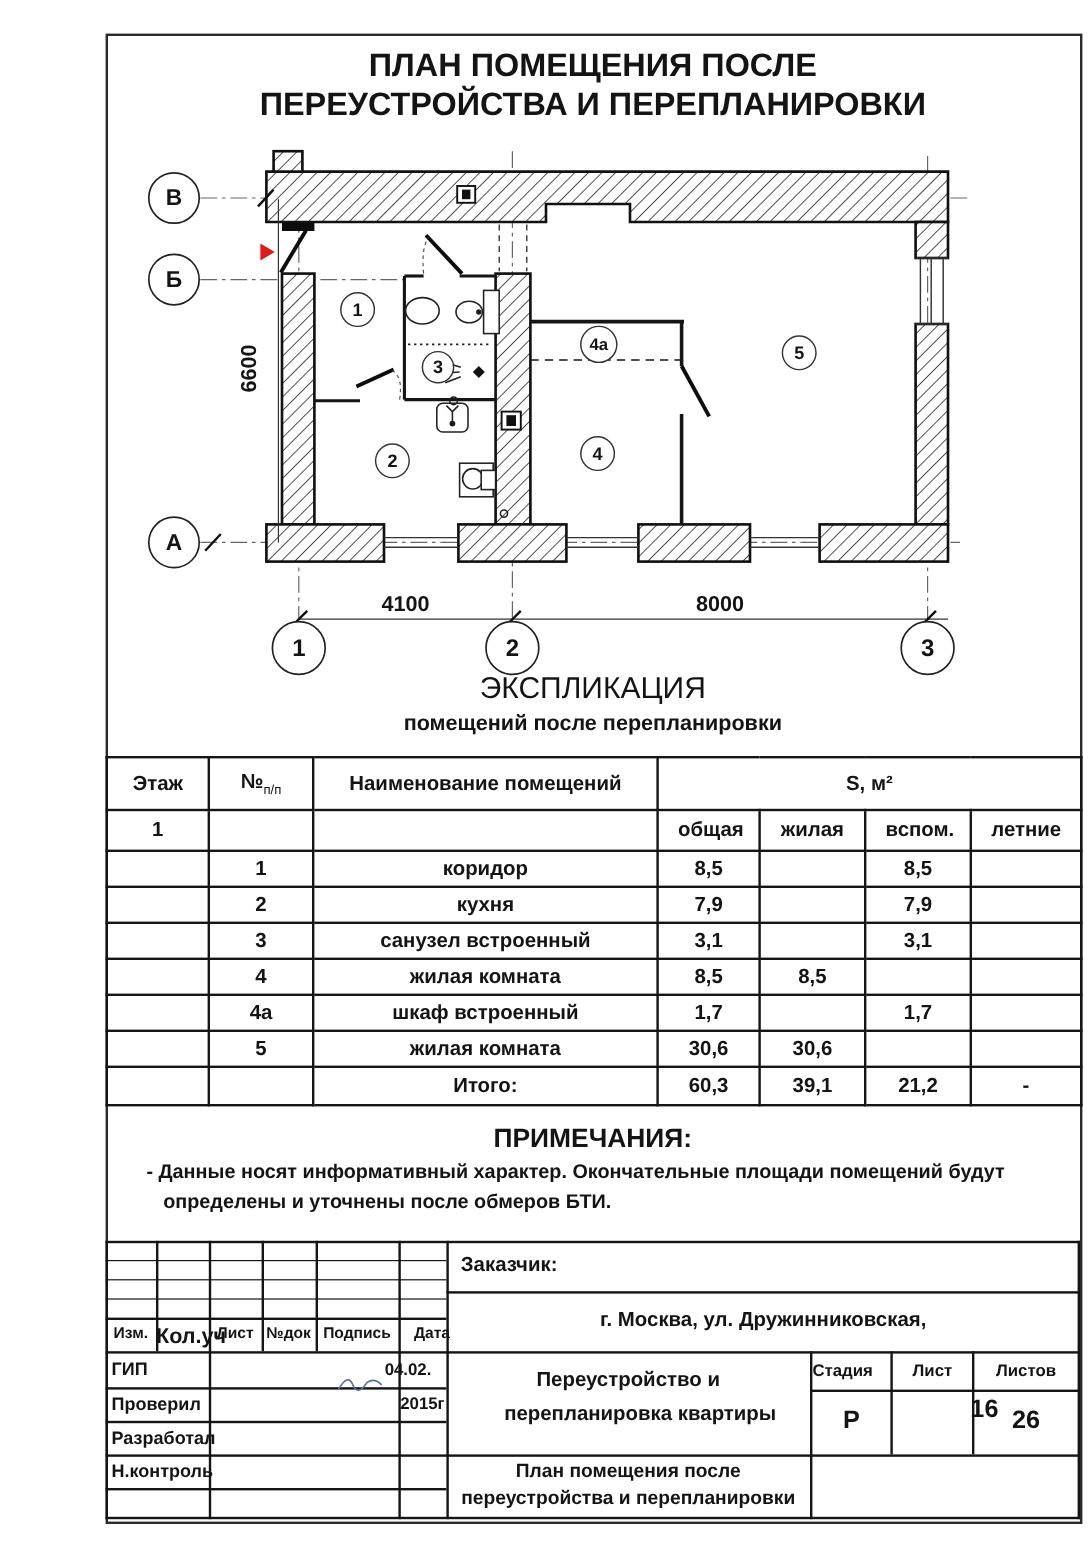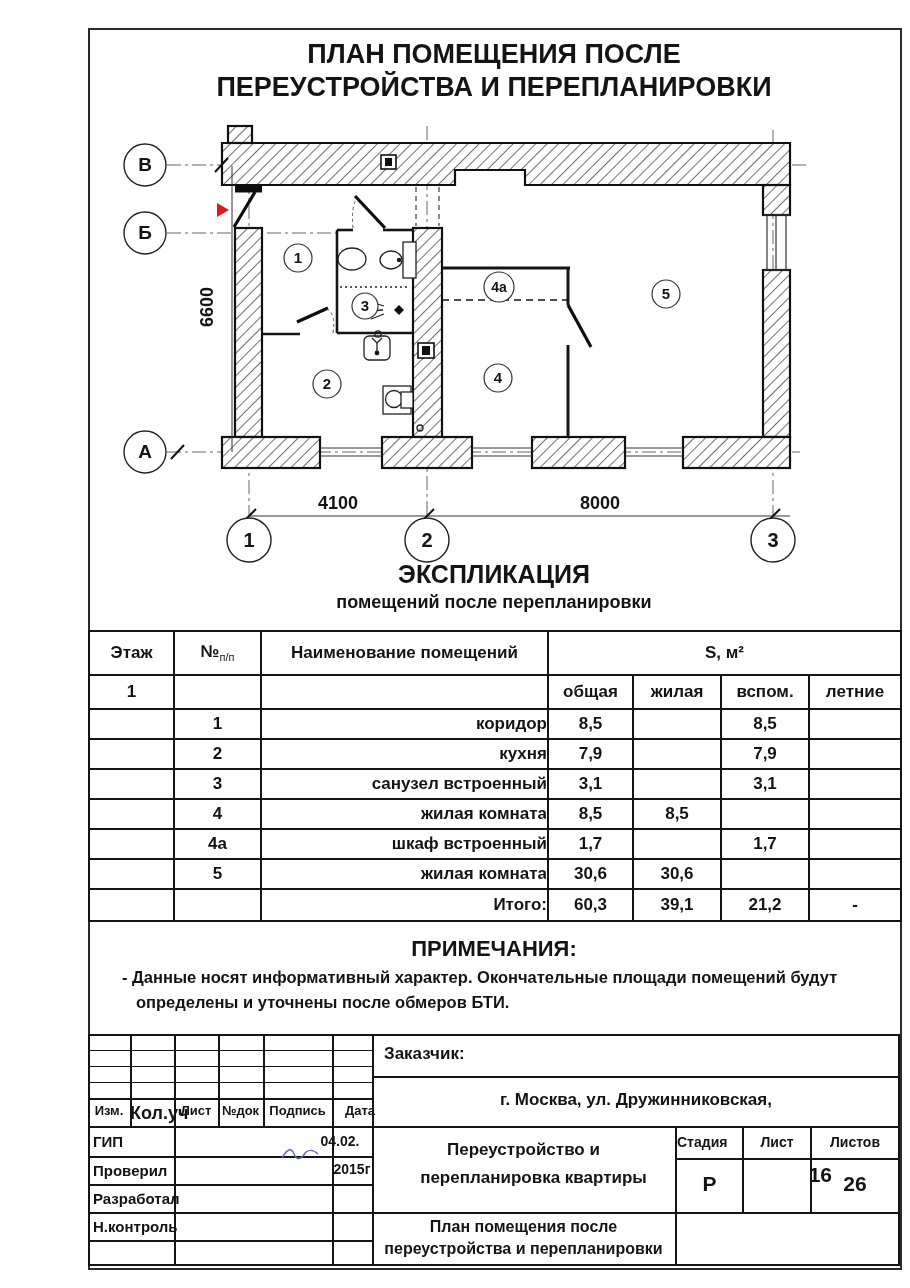--- a/index.html
+++ b/index.html
@@ -4,27 +4,27 @@
 <style>
   html,body{margin:0;padding:0;background:#9a9a9a;}
   .page{position:relative;width:910px;height:1288px;background:#ffffff;
         font-family:"Liberation Sans","DejaVu Sans",sans-serif;color:#141414;overflow:hidden;}
   .abs{position:absolute;}
   .ln{position:absolute;background:#151515;}
   .frame{position:absolute;left:88px;top:28px;width:810px;height:1238px;border:2px solid #2b2b2b;}
   .doc-title{position:absolute;left:88px;top:38px;width:812px;text-align:center;
              font-size:27px;font-weight:700;line-height:33px;letter-spacing:0px;}
   .expl-head{position:absolute;left:88px;top:560px;width:812px;text-align:center;
-             font-size:25px;font-weight:700;}
+             font-size:25px;font-weight:400;}
   .expl-sub{position:absolute;left:88px;top:592px;width:812px;text-align:center;
             font-size:18px;font-weight:600;}
   table.expl{position:absolute;left:88px;top:630px;border-collapse:collapse;table-layout:fixed;width:812px;}
-  .expl td,.expl th{border:2px solid #151515;font-size:17px;font-weight:600;padding:0 0;
+  .expl td,.expl th{border:2px solid #151515;font-size:17px;font-weight:600;padding:0 16px;
                     text-align:center;white-space:nowrap;overflow:hidden;}
-  .expl .nm{text-align:right;border-radius:12px;}
+  .expl .nm{text-align:center;border-radius:12px;}
   .expl sub{font-size:11px;font-weight:400;}
   .notes-head{position:absolute;left:88px;top:936px;width:812px;text-align:center;font-size:22px;font-weight:700;}
   .note-line{position:absolute;font-size:16.5px;font-weight:700;}
   .tb{position:absolute;left:88px;top:1034px;width:812px;height:232px;font-weight:600;}
   .tb .txt{position:absolute;white-space:nowrap;}
   svg text{fill:#141414;font-family:"Liberation Sans","DejaVu Sans",sans-serif;font-weight:600;}
 </style>
 </head>
 <body>
 

